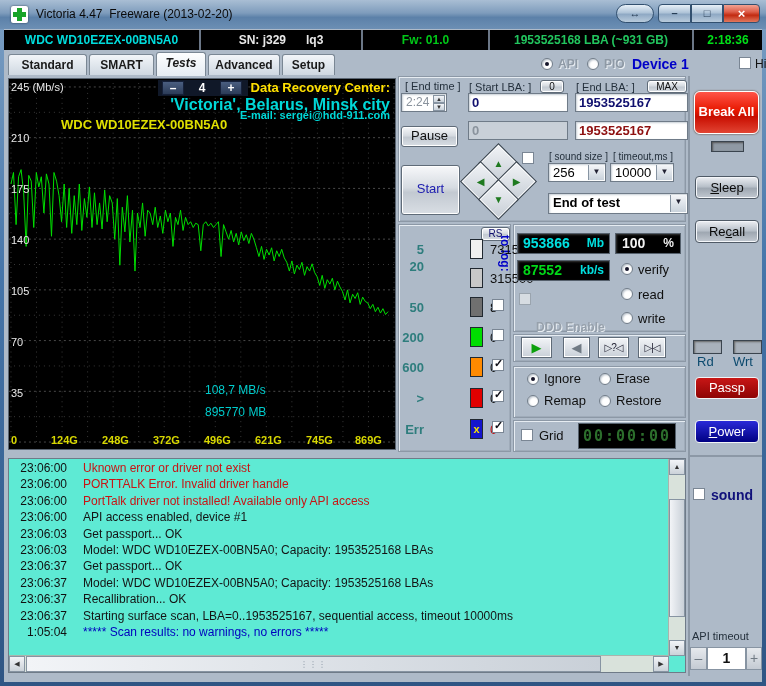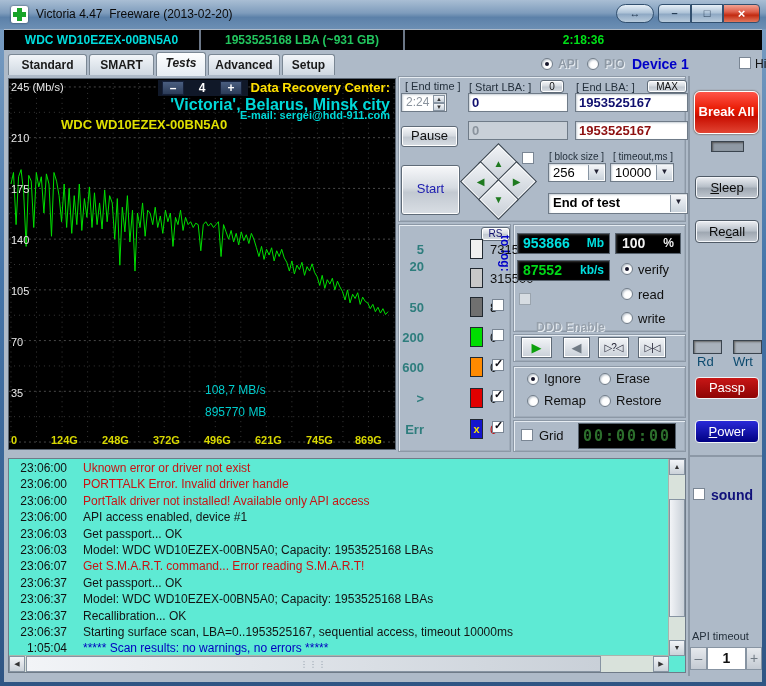--- a/index.html
+++ b/index.html
@@ -161,20 +161,22 @@
     <div class="winbtn btn-swap">↔</div>
     <div class="winbtn btn-min">–</div>
     <div class="winbtn btn-max">□</div>
     <div class="winbtn btn-close">×</div>
   </div>
 
   <div class="client">
 
     <div class="infobar">
       <div class="info-seg seg-model">WDC WD10EZEX-00BN5A0</div>
+      <div class="info-seg seg-sn">SN: j329      lq3</div>
+      <div class="info-seg seg-fw">Fw: 01.0</div>
       <div class="info-seg seg-lba">1953525168 LBA (~931 GB)</div>
       <div class="info-seg seg-time">2:18:36</div>
     </div>
 
     <div class="tabstrip">
       <div class="tab tab-standard">Standard</div>
       <div class="tab tab-smart">SMART</div>
       <div class="tab tab-tests active">Tests</div>
       <div class="tab tab-advanced">Advanced</div>
       <div class="tab tab-setup">Setup</div>
@@ -289,21 +291,21 @@
         </div>
       <div class="pad pad-right">
           <span>▶</span>
         </div>
       <div class="pad pad-down">
           <span>▼</span>
         </div>
     </div>
     <div class="cb" style="left:518px;top:123px;"></div>
 
-    <span class="small-lbl" style="left:545px;top:122px;font-size:10px;">[ block size ]</span>
+    <span class="small-lbl" style="left:545px;top:122px;font-size:10px;">[ sound size ]</span>
     <span class="small-lbl" style="left:609px;top:122px;font-size:10px;">[ timeout,ms ]</span>
     <div class="combo" style="left:544px;top:134px;width:58px;height:19px;">
       <span>256</span><div class="arrow">▼</div>
     </div>
     <div class="combo" style="left:606px;top:134px;width:64px;height:19px;">
       <span>10000</span><div class="arrow">▼</div>
     </div>
     <div class="combo bold" style="left:544px;top:164px;width:140px;height:21px;">
       <span>End of test</span><div class="arrow">▼</div>
     </div>
@@ -399,21 +401,20 @@
     <div class="spin-flat" style="left:742px;top:618px;width:16px;height:23px;">+</div>
 
     <div class="log">
       <div class="log-rows">
         <div class="log-row"><span class="log-time">23:06:00</span><span class="log-text lvl-error">Uknown error or driver not exist</span></div>
         <div class="log-row"><span class="log-time">23:06:00</span><span class="log-text lvl-error">PORTTALK Error. Invalid driver handle</span></div>
         <div class="log-row"><span class="log-time">23:06:00</span><span class="log-text lvl-error">PortTalk driver not installed! Available only API access</span></div>
         <div class="log-row"><span class="log-time">23:06:00</span><span class="log-text lvl-info">API access enabled, device #1</span></div>
         <div class="log-row"><span class="log-time">23:06:03</span><span class="log-text lvl-info">Get passport... OK</span></div>
         <div class="log-row"><span class="log-time">23:06:03</span><span class="log-text lvl-info">Model: WDC WD10EZEX-00BN5A0; Capacity: 1953525168 LBAs</span></div>
-        <div class="log-row"><span class="log-time">23:06:07</span><span class="log-text lvl-error">Get S.M.A.R.T. command... Error reading S.M.A.R.T!</span></div>
         <div class="log-row"><span class="log-time">23:06:37</span><span class="log-text lvl-info">Get passport... OK</span></div>
         <div class="log-row"><span class="log-time">23:06:37</span><span class="log-text lvl-info">Model: WDC WD10EZEX-00BN5A0; Capacity: 1953525168 LBAs</span></div>
         <div class="log-row"><span class="log-time">23:06:37</span><span class="log-text lvl-info">Recallibration... OK</span></div>
         <div class="log-row"><span class="log-time">23:06:37</span><span class="log-text lvl-info">Starting surface scan, LBA=0..1953525167, sequential access, timeout 10000ms</span></div>
         <div class="log-row"><span class="log-time">1:05:04</span><span class="log-text lvl-result">***** Scan results: no warnings, no errors *****</span></div>
       </div>
       <div class="vsb">
         <div class="sb-btn" style="top:0;left:0;">▲</div>
         <div class="sb-thumb" style="left:0;top:40px;width:16px;height:118px;"></div>
         <div class="sb-btn" style="bottom:0;left:0;">▼</div>

